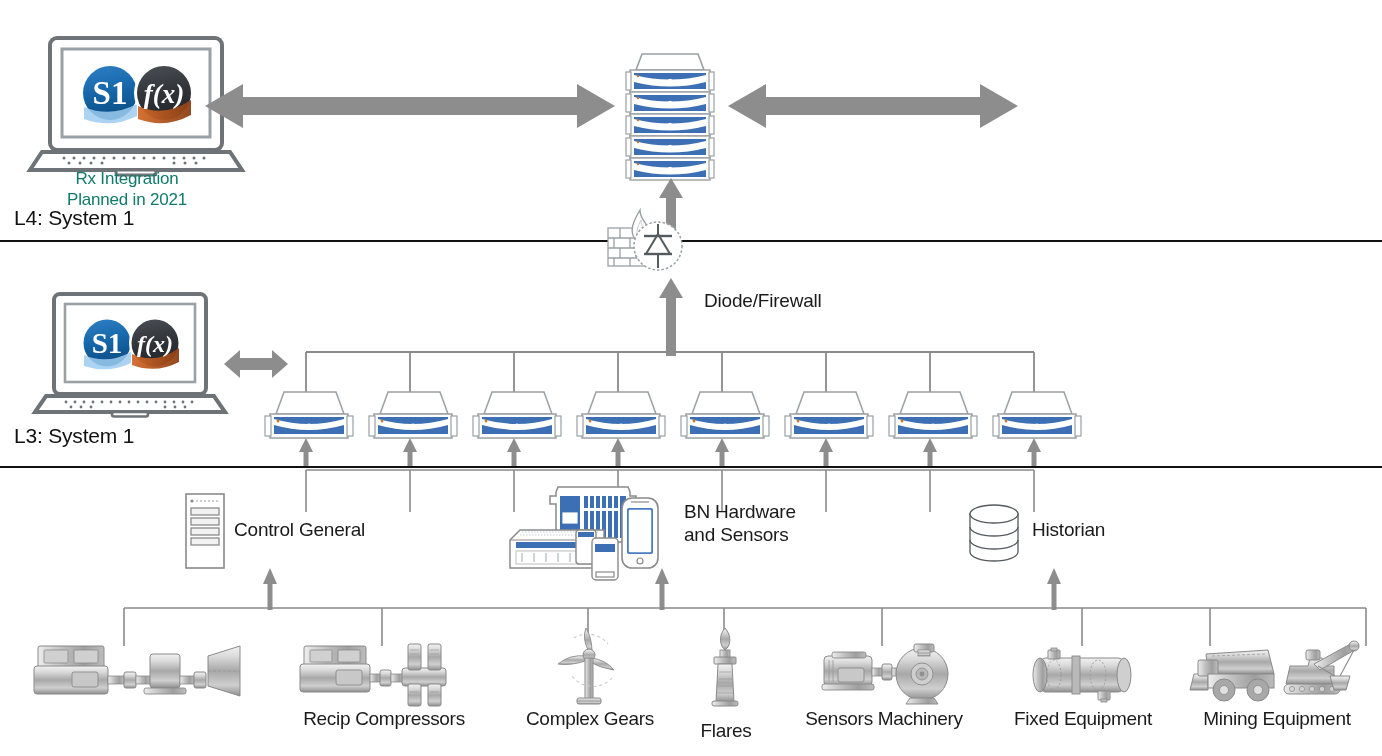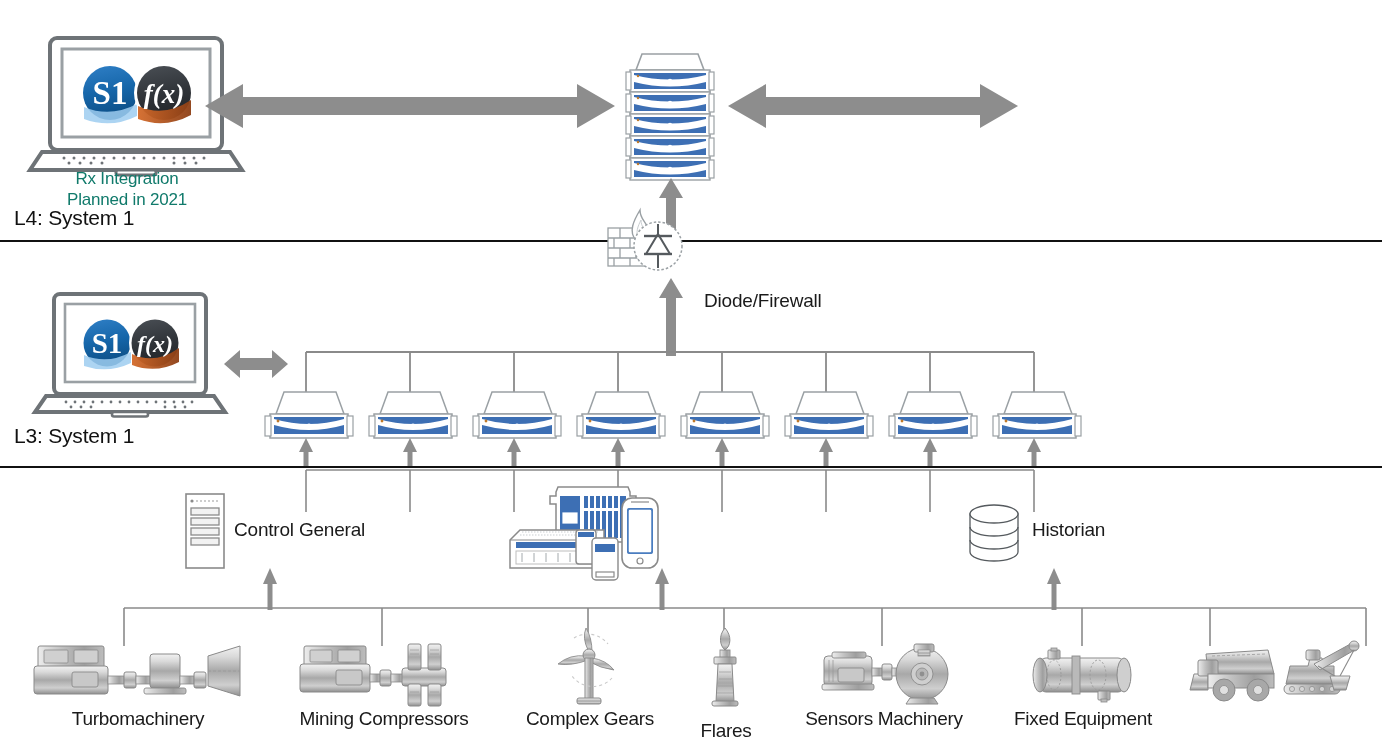--- a/index.html
+++ b/index.html
@@ -491,20 +491,22 @@
 
       <g>
         <rect x="114" y="16" width="36" height="70" rx="10" fill="#ffffff" stroke="#8a8a8a" stroke-width="1.6"></rect>
         <rect x="119" y="26" width="26" height="46" rx="2" fill="#4b7ec0"></rect>
         <rect x="120" y="27" width="24" height="44" rx="2" fill="#ffffff" stroke="#4b7ec0" stroke-width="1.5"></rect>
         <circle cx="132" cy="79" r="3" fill="#ffffff" stroke="#8a8a8a" stroke-width="1.2"></circle>
         <path d="M123 20 h18" stroke="#8a8a8a" stroke-width="1.2"></path>
       </g>
     </svg>
   </div>
+  <div class="abs label" style="left:684px; top:500px;">BN Hardware
+and Sensors</div>
 
   <div class="abs" style="left:966px; top:502px; width:56px; height:62px;">
     <svg width="56" height="62" viewBox="0 0 56 62">
       <g fill="#ffffff" stroke="#555a5e" stroke-width="1.3">
         <path d="M4 12 v38 a24 9 0 0 0 48 0 v-38 z"></path>
         <ellipse cx="28" cy="12" rx="24" ry="9"></ellipse>
         <path d="M4 25 a24 9 0 0 0 48 0" fill="none"></path>
         <path d="M4 38 a24 9 0 0 0 48 0" fill="none"></path>
       </g>
     </svg>
@@ -544,21 +546,20 @@
       <rect x="96" y="32" width="12" height="16" rx="2" fill="url(#metal)" stroke="#8a8a8a" stroke-width="1"></rect>
       <rect x="108" y="36" width="14" height="8" fill="url(#metalH)" stroke="#8a8a8a" stroke-width="0.8"></rect>
       <rect x="122" y="14" width="30" height="34" rx="3" fill="url(#metal)" stroke="#8a8a8a" stroke-width="1"></rect>
       <rect x="116" y="48" width="42" height="6" rx="2" fill="url(#metalH)" stroke="#8a8a8a" stroke-width="0.9"></rect>
       <rect x="152" y="36" width="14" height="8" fill="url(#metalH)" stroke="#8a8a8a" stroke-width="0.8"></rect>
       <rect x="166" y="32" width="12" height="16" rx="2" fill="url(#metal)" stroke="#8a8a8a" stroke-width="1"></rect>
       <path d="M180 16 L212 6 L212 56 L180 46 Z" fill="url(#metal)" stroke="#8a8a8a" stroke-width="1"></path>
       <line x1="180" y1="31" x2="212" y2="31" stroke="#9a9a9a" stroke-width="0.8" stroke-dasharray="3 2"></line>
     </svg>
   </div>
-  <div class="abs equip-label" style="left:28px; top:708px; width:220px;">Turbomachinery</div>
 
   <div class="abs" style="left:298px; top:640px; width:150px; height:66px;">
     <svg width="150" height="66" viewBox="0 0 150 66">
       <rect x="6" y="6" width="62" height="20" rx="2" fill="url(#metalH)" stroke="#8a8a8a" stroke-width="1"></rect>
       <rect x="12" y="10" width="22" height="12" rx="1" fill="#d0d0d0" stroke="#8a8a8a" stroke-width="0.8"></rect>
       <rect x="40" y="10" width="22" height="12" rx="1" fill="#d0d0d0" stroke="#8a8a8a" stroke-width="0.8"></rect>
       <rect x="2" y="24" width="70" height="28" rx="3" fill="url(#metal)" stroke="#8a8a8a" stroke-width="1"></rect>
       <rect x="38" y="30" width="26" height="15" rx="2" fill="#c8c8c8" stroke="#8a8a8a" stroke-width="0.9"></rect>
       <rect x="72" y="34" width="10" height="8" fill="url(#metalH)" stroke="#8a8a8a" stroke-width="0.8"></rect>
       <rect x="82" y="30" width="11" height="16" rx="2" fill="url(#metal)" stroke="#8a8a8a" stroke-width="1"></rect>
@@ -573,21 +574,21 @@
       <g stroke="#9a9a9a" stroke-width="0.7">
         <line x1="112" y1="10" x2="121" y2="10"></line>
           <line x1="112" y1="14" x2="121" y2="14"></line>
         <line x1="132" y1="10" x2="141" y2="10"></line>
           <line x1="132" y1="14" x2="141" y2="14"></line>
         <line x1="112" y1="52" x2="121" y2="52"></line>
           <line x1="132" y1="52" x2="141" y2="52"></line>
       </g>
     </svg>
   </div>
-  <div class="abs equip-label" style="left:280px; top:708px; width:208px;">Mining Compressors</div>
+  <div class="abs equip-label" style="left:280px; top:708px; width:208px;">Recip Compressors</div>
 
   <div class="abs" style="left:552px; top:626px; width:80px; height:82px;">
     <svg width="80" height="82" viewBox="0 0 80 82">
       <path d="M36 24 Q30 12 34 2 Q40 12 40 26 Z" fill="url(#metal)" stroke="#8a8a8a" stroke-width="0.9"></path>
       <path d="M34 30 Q18 28 6 38 Q20 40 36 34 Z" fill="url(#metal)" stroke="#8a8a8a" stroke-width="0.9"></path>
       <path d="M40 32 Q54 34 62 44 Q48 42 38 36 Z" fill="url(#metal)" stroke="#8a8a8a" stroke-width="0.9"></path>
       <circle cx="37" cy="29" r="6" fill="url(#metal)" stroke="#8a8a8a" stroke-width="1"></circle>
       <rect x="33" y="32" width="8" height="42" fill="url(#metalH)" stroke="#8a8a8a" stroke-width="1"></rect>
       <rect x="25" y="72" width="24" height="6" rx="2" fill="url(#metal)" stroke="#8a8a8a" stroke-width="1"></rect>
       <g stroke="#c9c9c9" stroke-width="1.1" fill="none" stroke-dasharray="3 3">
@@ -684,14 +685,15 @@
           <circle cx="144" cy="49" r="2.6"></circle>
         </g>
         <path d="M126 24 L166 2 L170 8 L132 30 Z" fill="url(#metalH)" stroke="#8a8a8a" stroke-width="1"></path>
         <circle cx="166" cy="6" r="5" fill="url(#metal)" stroke="#8a8a8a" stroke-width="1"></circle>
         <line x1="166" y1="10" x2="152" y2="36" stroke="#8a8a8a" stroke-width="1.1"></line>
         <line x1="130" y1="26" x2="150" y2="38" stroke="#8a8a8a" stroke-width="1.1"></line>
         <path d="M142 36 L162 36 L158 50 L146 50 Z" fill="url(#metal)" stroke="#8a8a8a" stroke-width="1"></path>
       </g>
     </svg>
   </div>
+  <div class="abs equip-label" style="left:1178px; top:708px; width:198px;">Mining Equipment</div>
 
 </div>
 
 </body></html>

